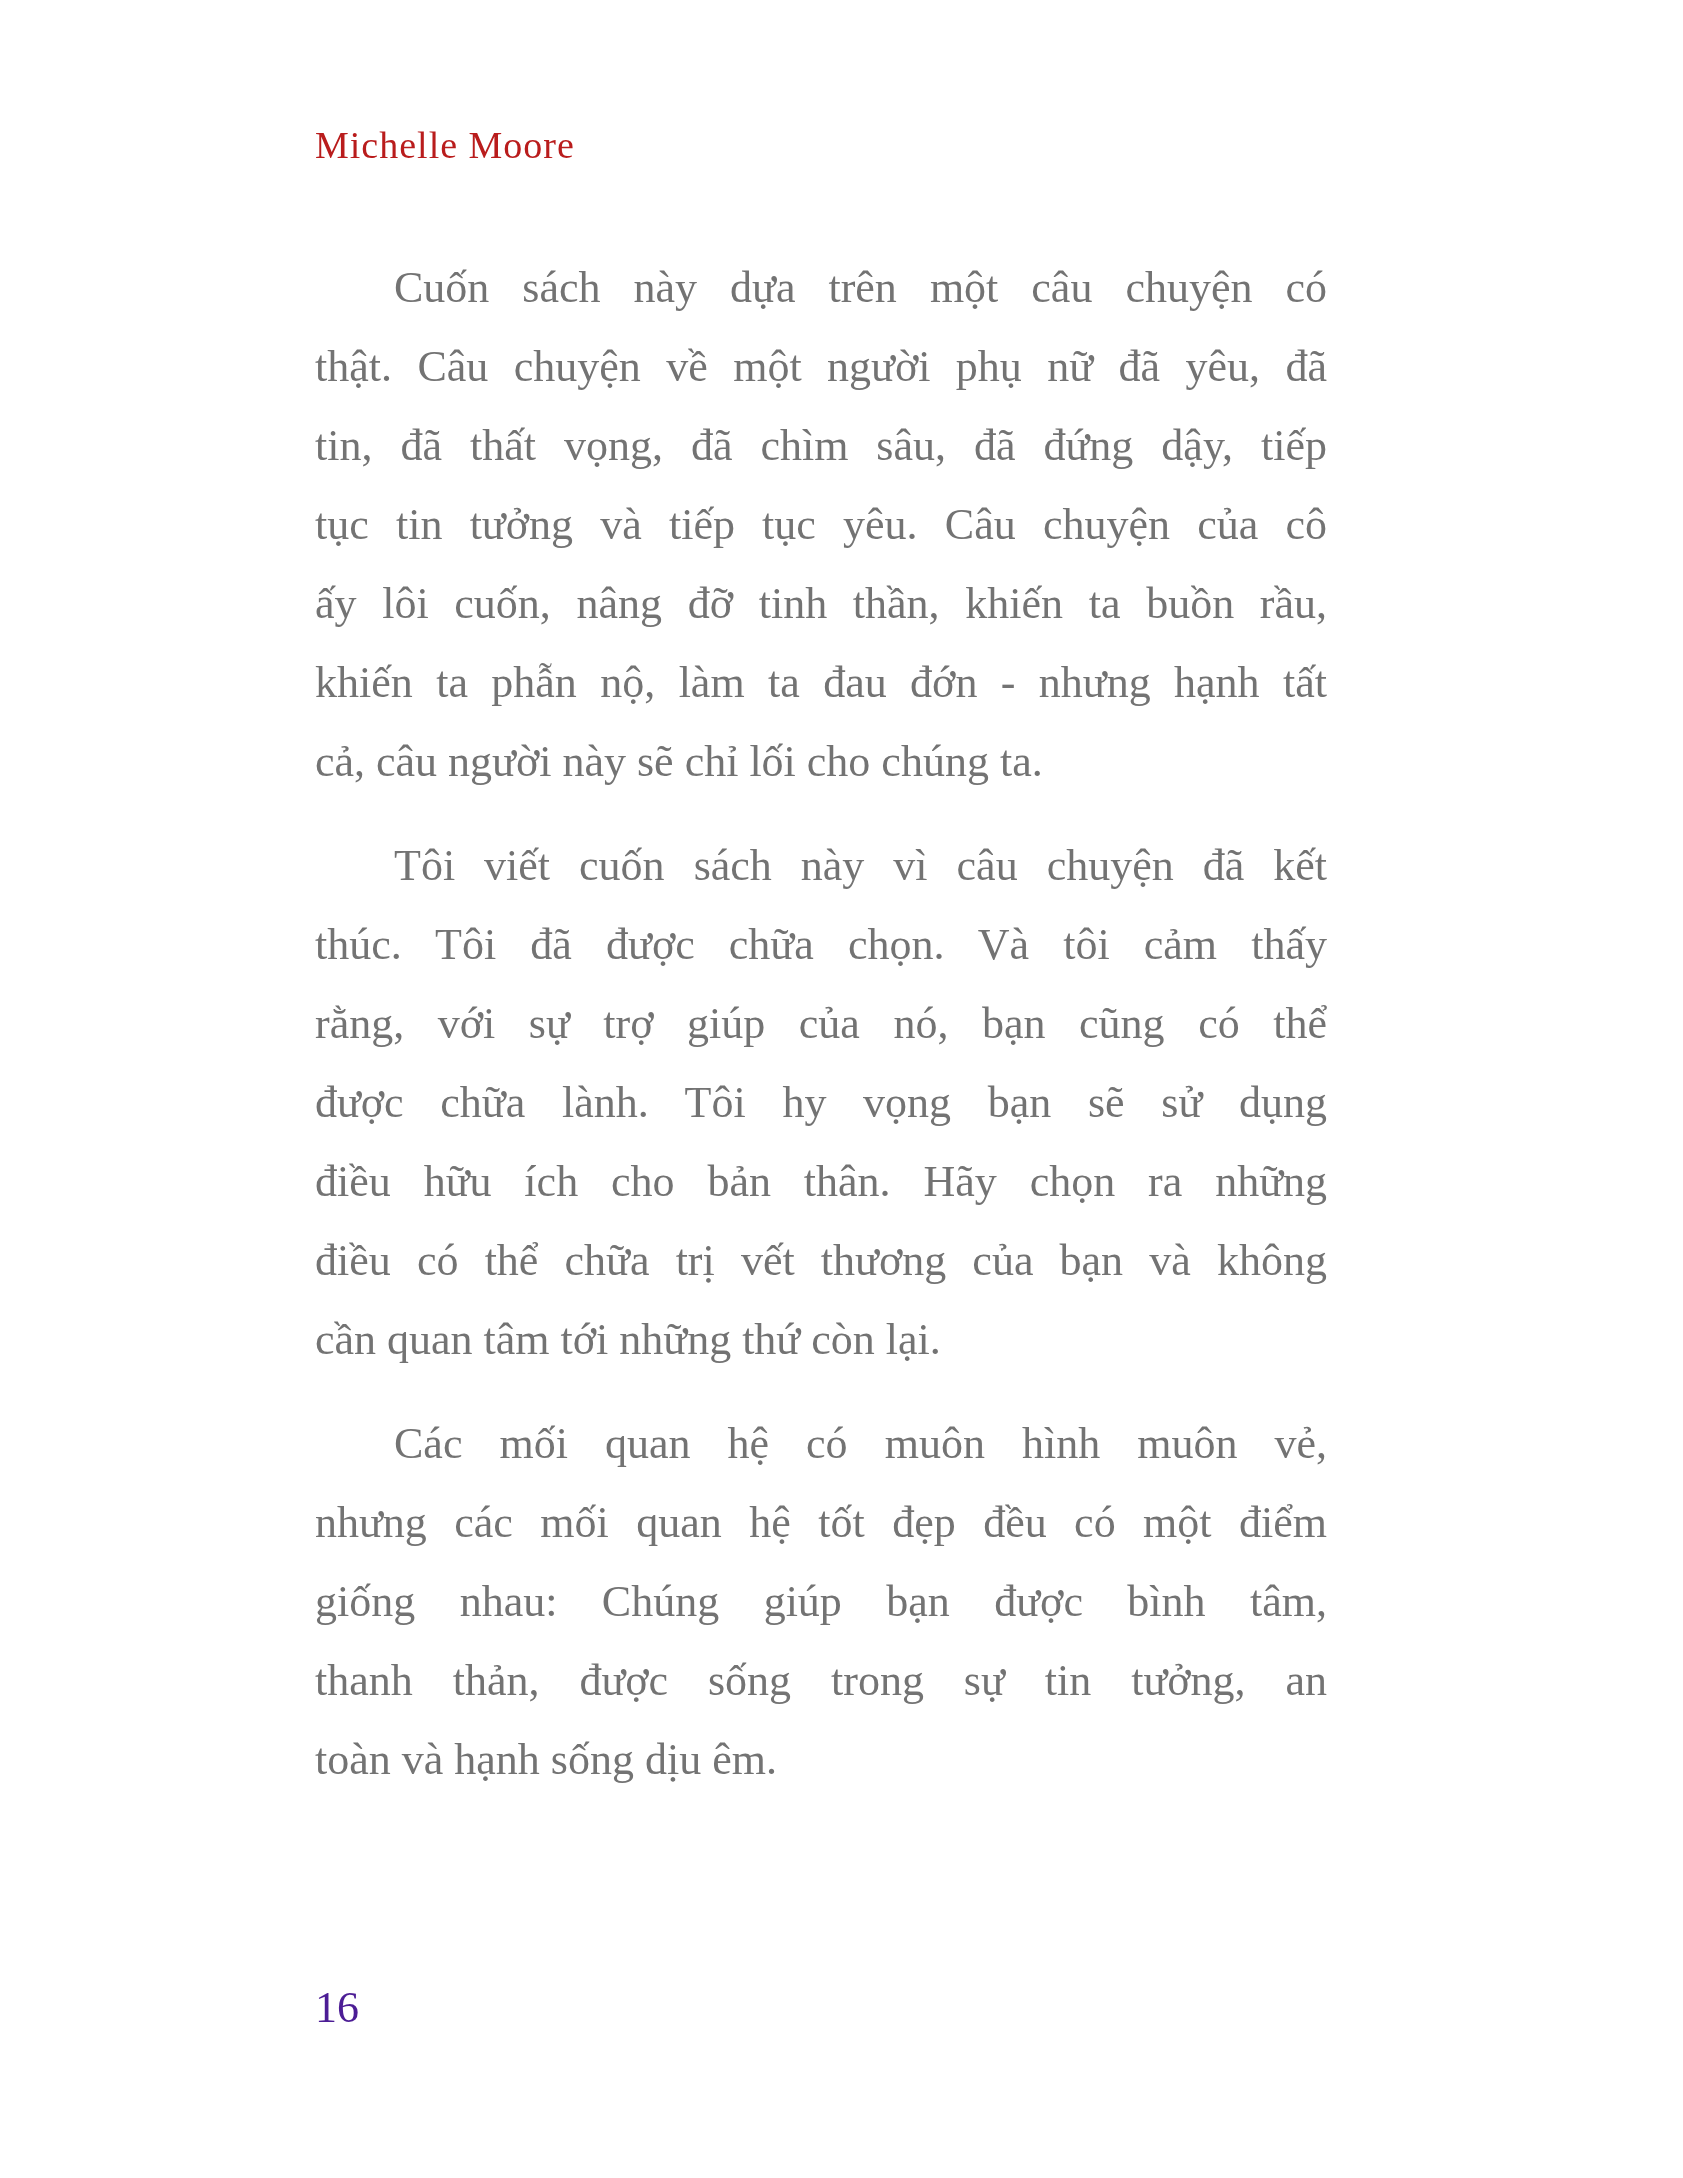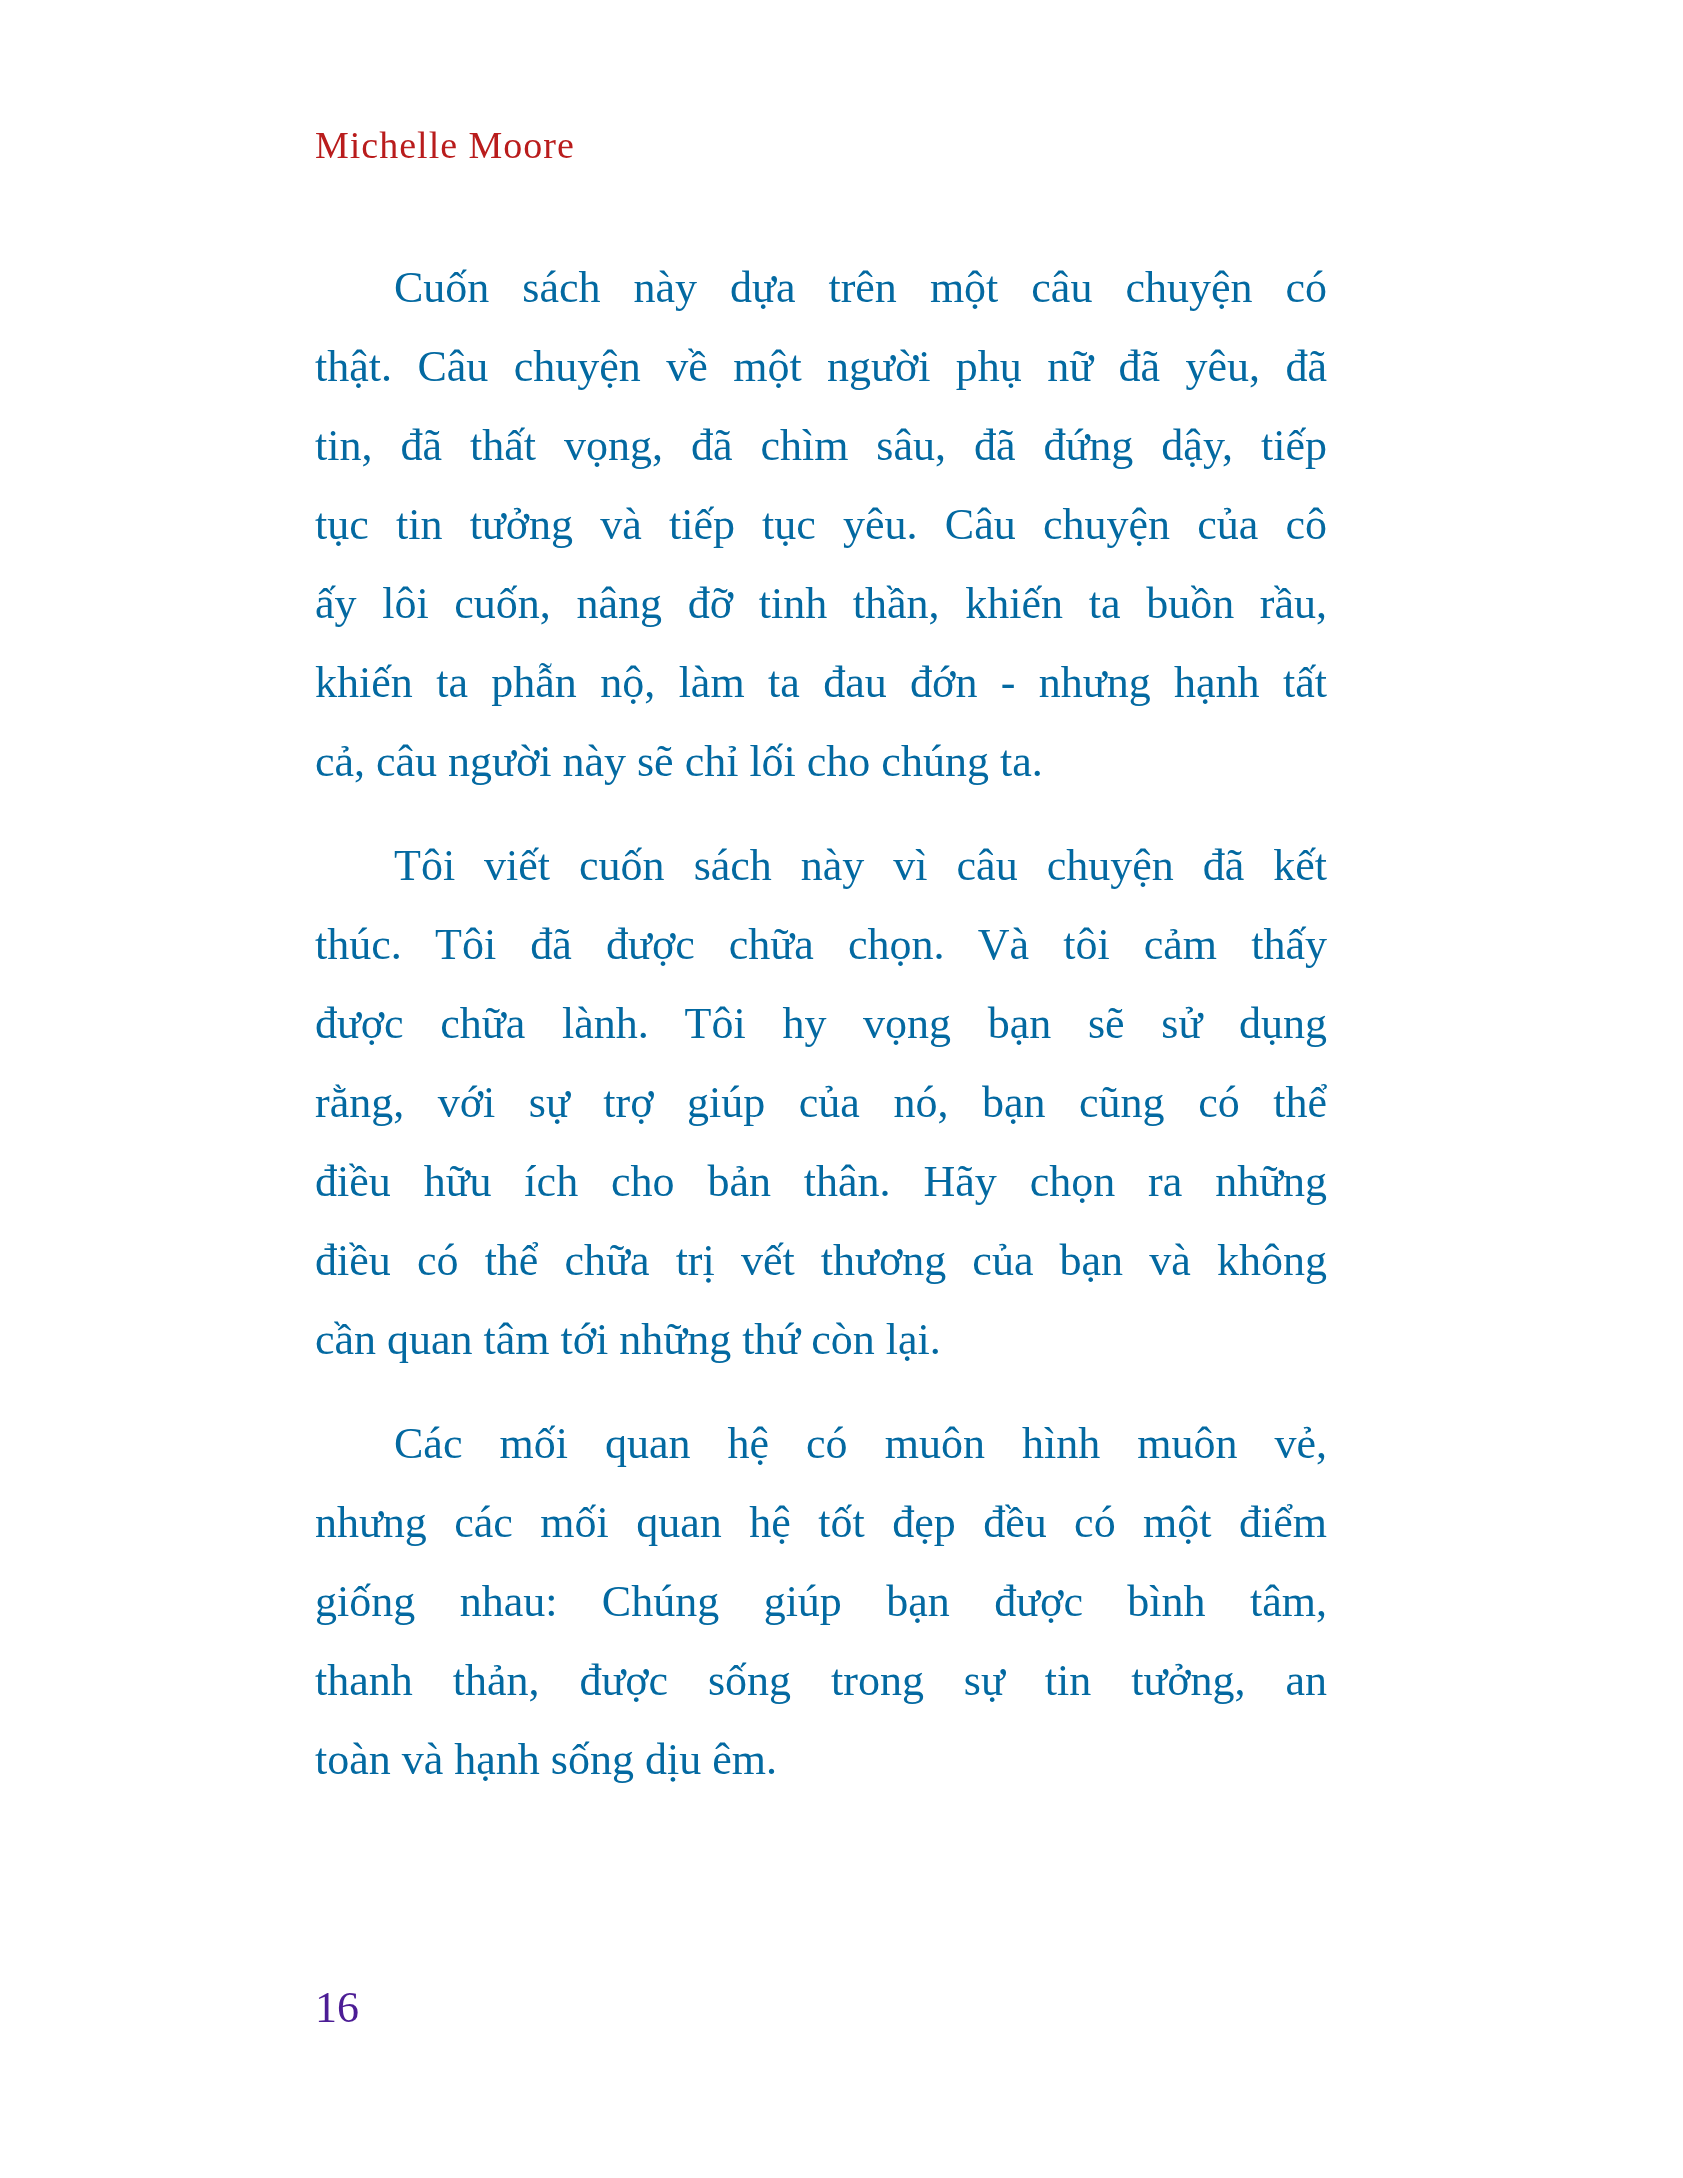--- a/index.html
+++ b/index.html
@@ -23,21 +23,21 @@
     line-height: 48px;
     letter-spacing: 1px;
     color: #b91c1c;
     font-weight: 400;
   }
   .body-text {
     position: absolute;
     left: 315px;
     top: 248px;
     width: 1012px;
-    color: #0369a1;
+    color: #737373;
     font-size: 44px;
   }
   .paragraph {
     margin: 0 0 25px 0;
   }
   .line {
     line-height: 79px;
     height: 79px;
     text-align: justify;
     text-align-last: justify;
@@ -72,22 +72,22 @@
         <div class="line">thật. Câu chuyện về một người phụ nữ đã yêu, đã</div>
         <div class="line">tin, đã thất vọng, đã chìm sâu, đã đứng dậy, tiếp</div>
         <div class="line">tục tin tưởng và tiếp tục yêu. Câu chuyện của cô</div>
         <div class="line">ấy lôi cuốn, nâng đỡ tinh thần, khiến ta buồn rầu,</div>
         <div class="line">khiến ta phẫn nộ, làm ta đau đớn - nhưng hạnh tất</div>
         <div class="line last">cả, câu người này sẽ chỉ lối cho chúng ta.</div>
       </div>
       <div class="paragraph">
         <div class="line first">Tôi viết cuốn sách này vì câu chuyện đã kết</div>
         <div class="line">thúc. Tôi đã được chữa chọn. Và tôi cảm thấy</div>
+        <div class="line">rằng, với sự trợ giúp của nó, bạn cũng có thể</div>
         <div class="line">được chữa lành. Tôi hy vọng bạn sẽ sử dụng</div>
-        <div class="line">rằng, với sự trợ giúp của nó, bạn cũng có thể</div>
         <div class="line">điều hữu ích cho bản thân. Hãy chọn ra những</div>
         <div class="line">điều có thể chữa trị vết thương của bạn và không</div>
         <div class="line last">cần quan tâm tới những thứ còn lại.</div>
       </div>
       <div class="paragraph">
         <div class="line first">Các mối quan hệ có muôn hình muôn vẻ,</div>
         <div class="line">nhưng các mối quan hệ tốt đẹp đều có một điểm</div>
         <div class="line">giống nhau: Chúng giúp bạn được bình tâm,</div>
         <div class="line">thanh thản, được sống trong sự tin tưởng, an</div>
         <div class="line last">toàn và hạnh sống dịu êm.</div>

